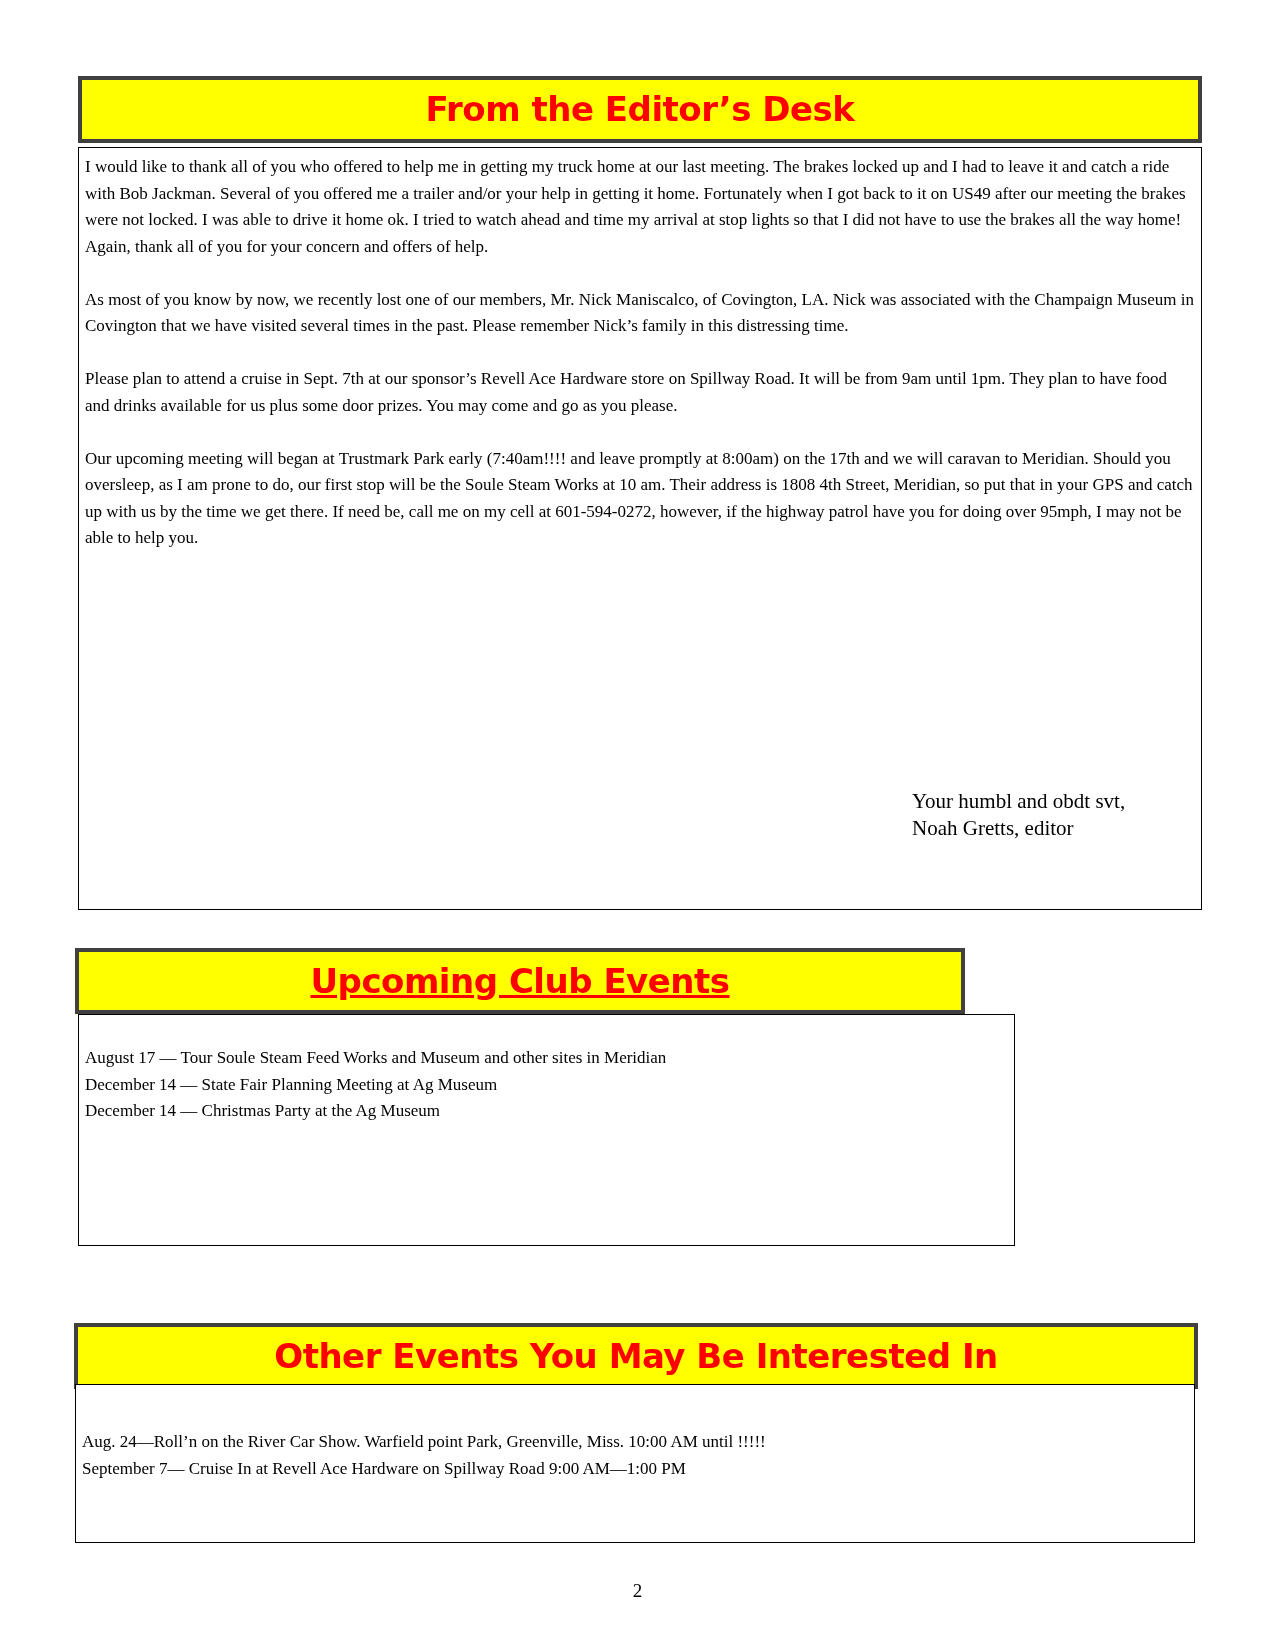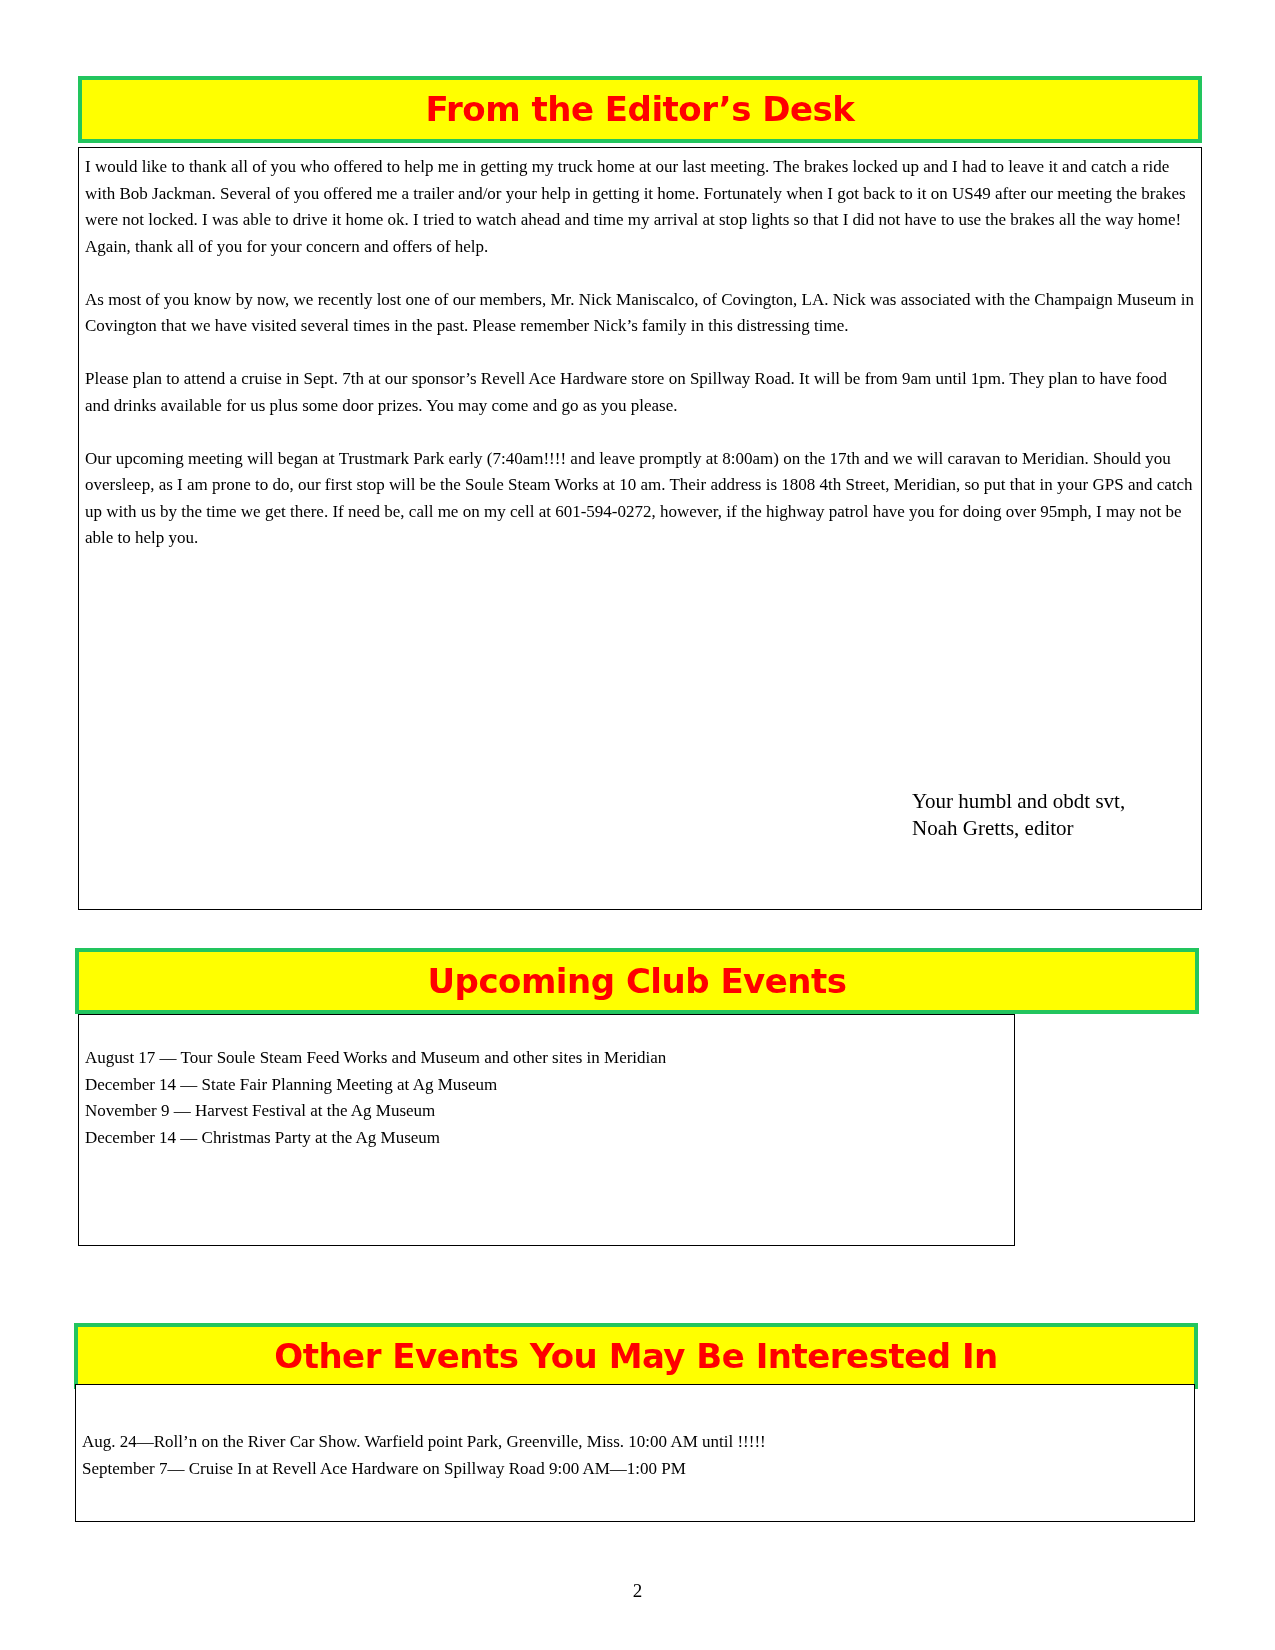--- a/index.html
+++ b/index.html
@@ -2,21 +2,21 @@
 <html><head>
   <meta charset="utf-8">
   <style>
     html, body { margin: 0; padding: 0; background: #ffffff; }
     body {
       width: 1275px; height: 1650px; position: relative; overflow: hidden;
       font-family: "Liberation Serif", serif; color: #000;
     }
     .banner {
       position: absolute; box-sizing: border-box;
-      background: #ffff00; border: 4px solid #22c55e;
+      background: #ffff00; border: 4px solid #404040;
       text-align: center;
       font-family: "DejaVu Sans", sans-serif; font-weight: bold;
       color: #ff0000; font-size: 34px; letter-spacing: -0.5px;
     }
     .box {
       position: absolute; box-sizing: border-box;
       border: 1.5px solid #000; background: #fff;
       font-family: "Liberation Serif", serif;
       font-size: 17px; line-height: 26.5px;
       padding: 6px 6px;
@@ -36,31 +36,30 @@
   <p>I would like to thank all of you who offered to help me in getting my truck home at our last meeting.  The brakes locked up and I had to leave it and catch a ride with Bob Jackman.  Several of you offered me a trailer and/or your help in getting it home.  Fortunately when I got back to it on US49 after our meeting the brakes were not locked.  I was able to drive it home ok.  I tried to watch ahead and time my arrival at stop lights so that I did not have to use the brakes all the way home!  Again, thank all of you for your concern and offers of help.</p>
   <p>As most of you know by now, we recently lost one of our members, Mr. Nick Maniscalco, of Covington, LA. Nick was associated with the Champaign Museum in Covington that we have visited several times in the past. Please remember Nick’s family in this distressing time.</p>
   <p>Please plan to attend a cruise in Sept. 7th at our sponsor’s Revell Ace Hardware store on Spillway Road.  It will be from 9am until 1pm.  They plan to have food and drinks available for us plus some door prizes.  You may come and go as you please.</p>
   <p>Our upcoming meeting will began at Trustmark Park early (7:40am!!!! and leave promptly at 8:00am) on the 17th and we will caravan to Meridian.  Should you oversleep, as I am prone to do, our first stop will be the Soule Steam Works at 10 am.  Their address is 1808 4th Street, Meridian, so put that in your GPS and catch up with us by the time we get there.  If need be, call me on my cell at 601-594-0272, however, if the highway patrol have you for doing over 95mph, I may not be able to help you.</p>
 </div>
 <div class="sig">
   <div>Your humbl and obdt svt,</div>
   <div>Noah Gretts, editor</div>
 </div>
 
-<div class="banner" style="left:75px; top:948px; width:1124px; height:66px; line-height:58px;">
+<div class="banner" style="left:75px; top:948px; width:890px; height:66px; line-height:58px;text-decoration:underline;">
   <span>Upcoming Club Events</span>
 </div>
 <div class="box events-list" style="left:78px; top:1014px; width:937px; height:232px; padding-top:30px;">
   <div>August 17 — Tour Soule Steam Feed Works and Museum and other sites in Meridian</div>
   <div>December 14 — State Fair Planning Meeting at Ag Museum</div>
-  <div>November 9 — Harvest Festival at the Ag Museum</div>
   <div>December 14 — Christmas Party at the Ag Museum</div>
 </div>
 
 <div class="banner" style="left:74px; top:1309px; width:1124px; height:66px; line-height:58px;margin-top:14px;">
   <span>Other Events You May Be Interested In</span>
 </div>
-<div class="box events-list" style="left:75px; top:1384px; width:1120px; height:138px; padding-top:44px;">
+<div class="box events-list" style="left:75px; top:1384px; width:1120px; height:159px; padding-top:44px;">
   <div>Aug. 24—Roll’n on the River Car Show.  Warfield point Park, Greenville, Miss.  10:00 AM until !!!!!</div>
   <div>September 7— Cruise In at Revell Ace Hardware on Spillway Road 9:00 AM—1:00 PM</div>
 </div>
 
 <div class="page-num">2</div>
 
 </body></html>

